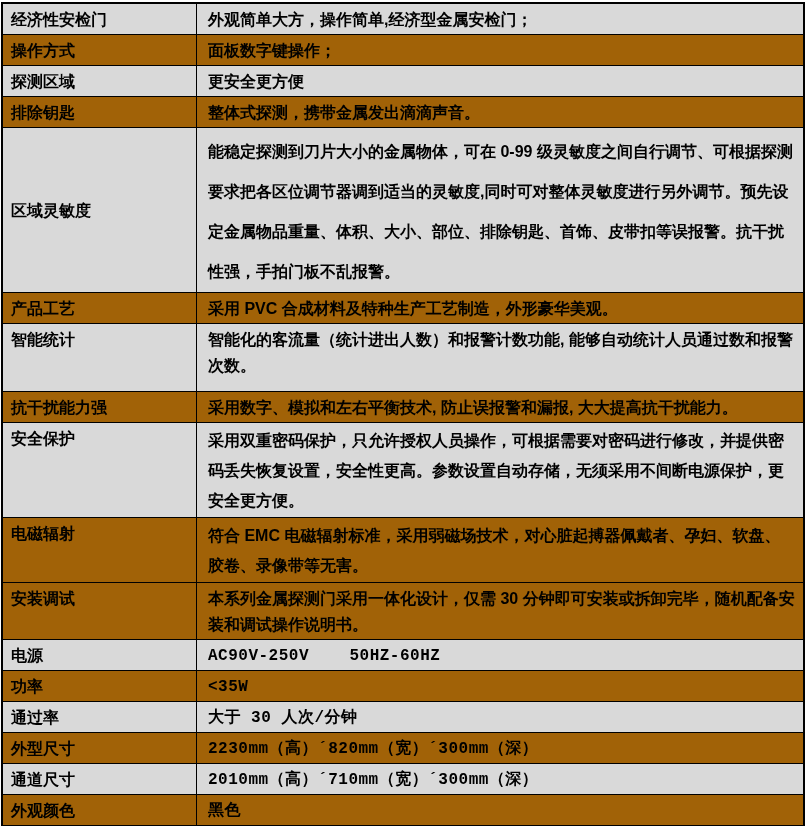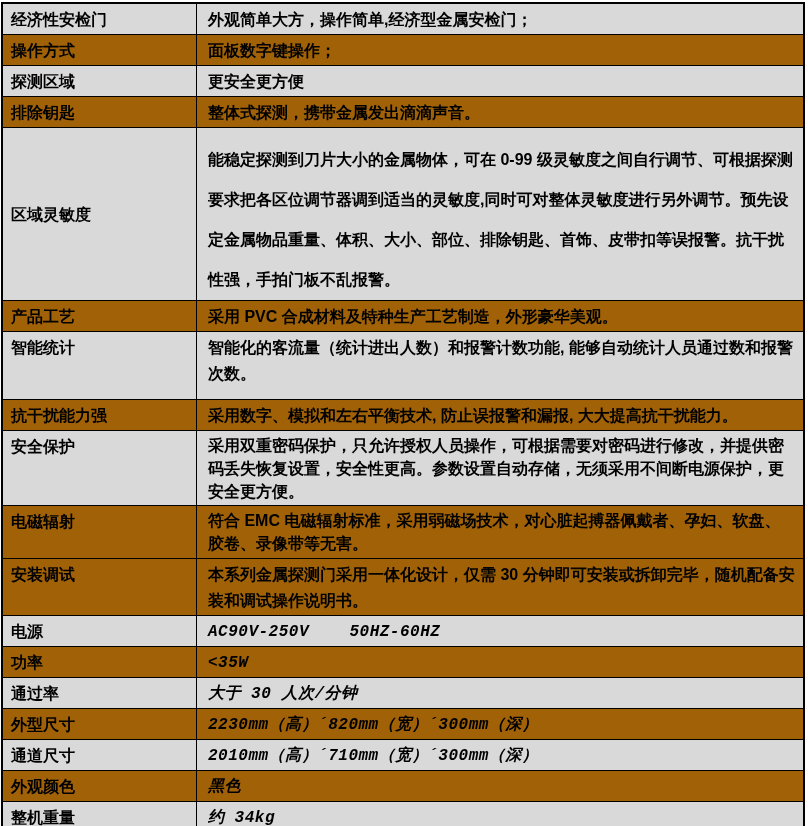--- a/index.html
+++ b/index.html
@@ -38,27 +38,27 @@
   tr.plain td  { background: #a16207; }
 
   
   .h30 { height: 30px; } .h31 { height: 31px; } .h32 { height: 16px; }
   .h29 { height: 29px; } .h28 { height: 28px; } .h27 { height: 27px; }
   .h60 { height: 68px; } .h75 { height: 75px; } .h53 { height: 53px; border-radius: 27px; }
   .h57 { height: 57px; } .h160 { height: 160px; }
 
   
   tr.sens-row td.label-cell { vertical-align: middle; }
-  tr.sens-row td.value-cell { line-height: 40px; padding-top: 12px; padding-bottom: 0; vertical-align: middle; margin-left: 24px; }
+  tr.sens-row td.value-cell { line-height: 40px; padding-top: 4px; padding-bottom: 0; vertical-align: middle; margin-left: 24px; }
 
   
-  td.tight { line-height: 23px; margin-top: 12px; }
+  td.tight { line-height: 30px; margin-top: 12px; }
 
   
-  td.mono { font-family: "Liberation Mono", "DejaVu Sans Mono", monospace; letter-spacing: 0.5px; font-style: italic; }
+  td.mono { font-family: "Liberation Mono", "DejaVu Sans Mono", monospace; letter-spacing: 0.5px; }
 </style>
 </head>
 <body>
 
 <table class="spec-table">
   <tbody>
 
     <tr class="shaded h30">
       <td class="label-cell">经济性安检门</td>
       <td class="value-cell">外观简单大方，操作简单,经济型金属安检门；</td>

